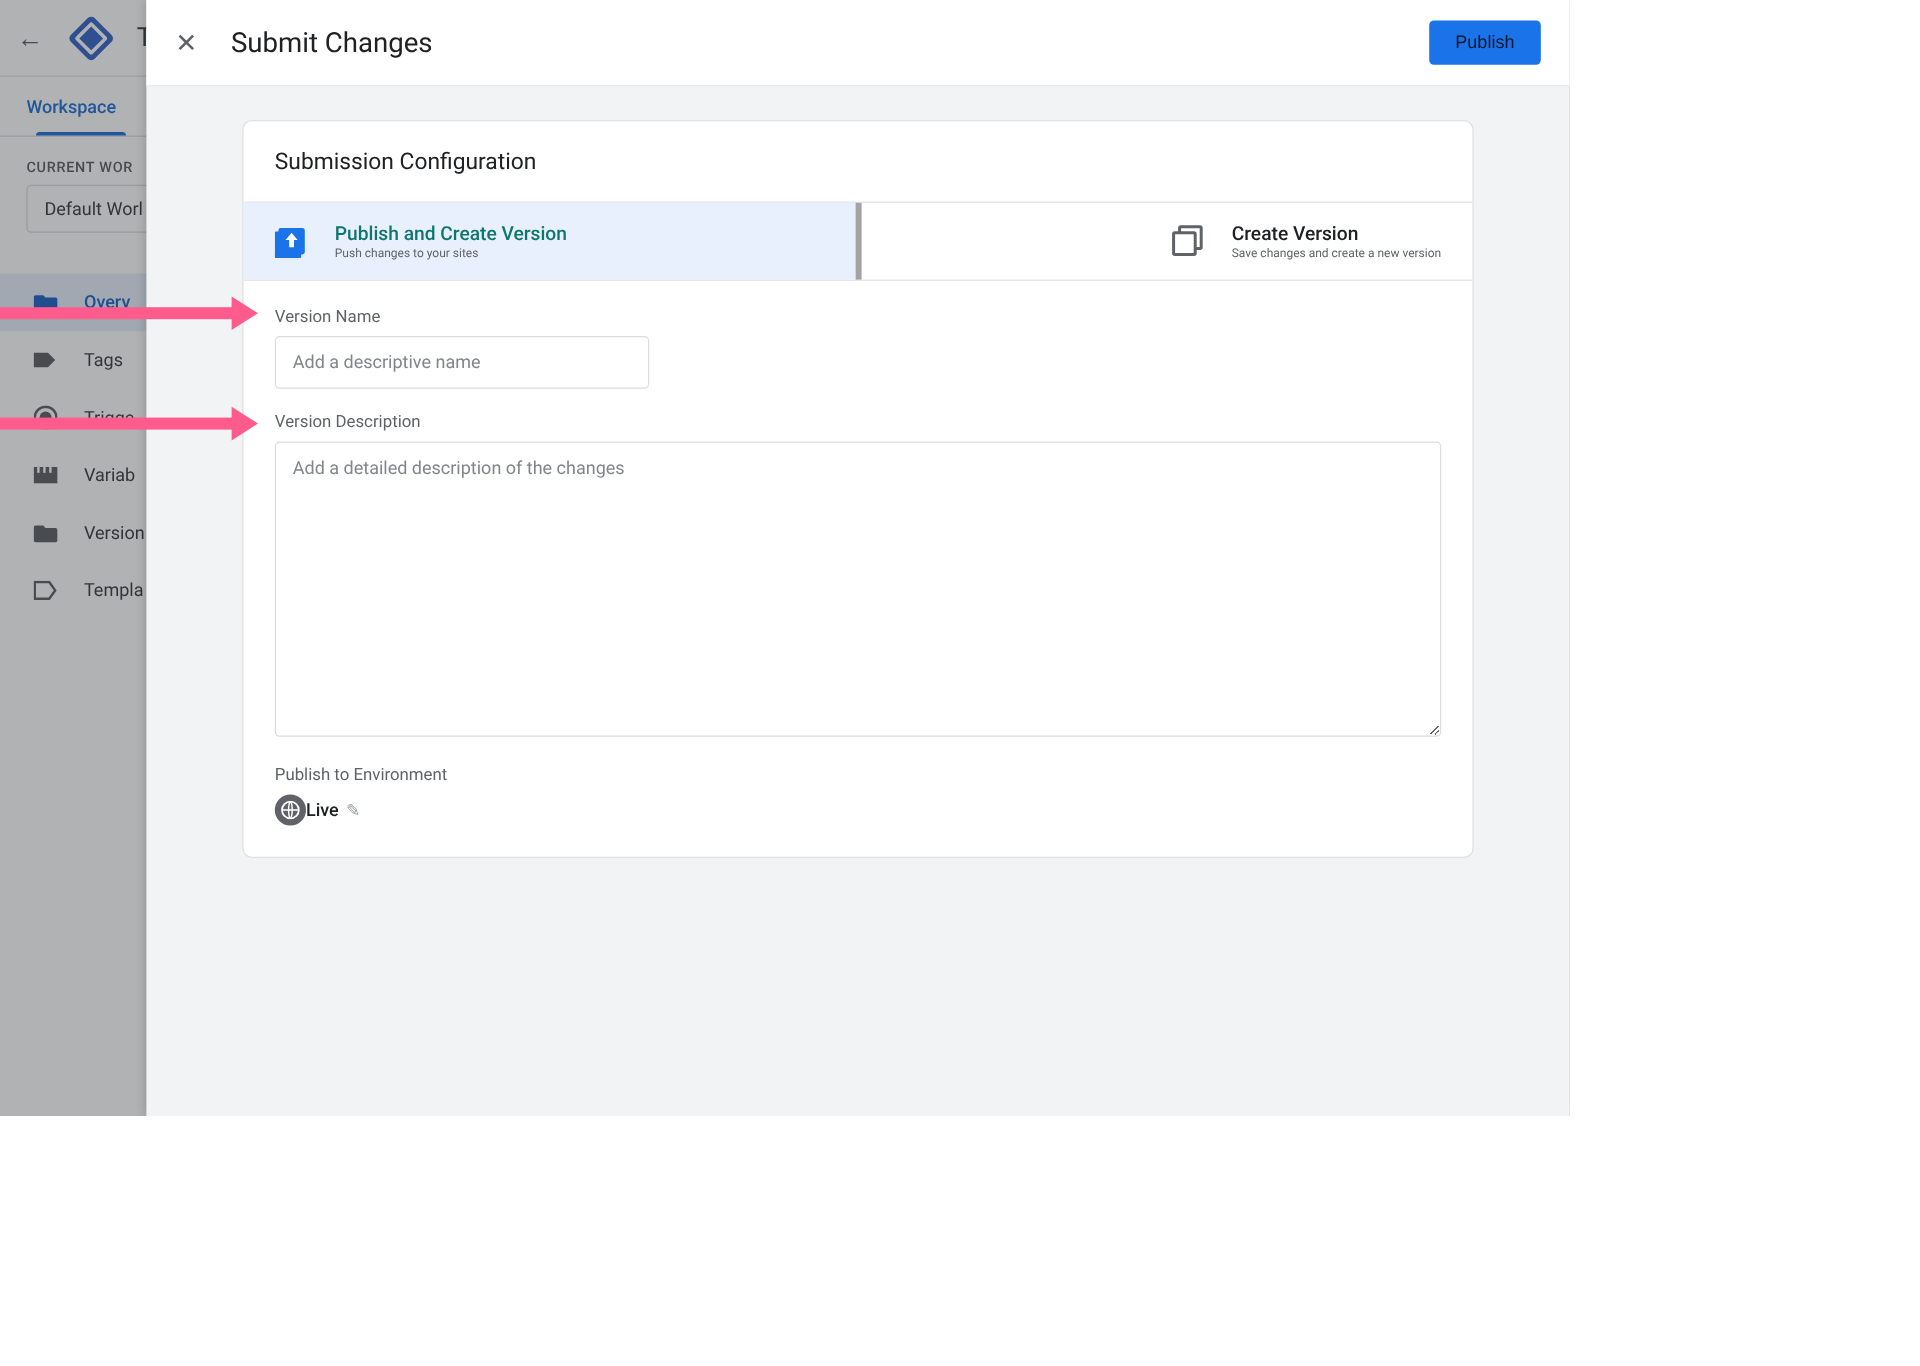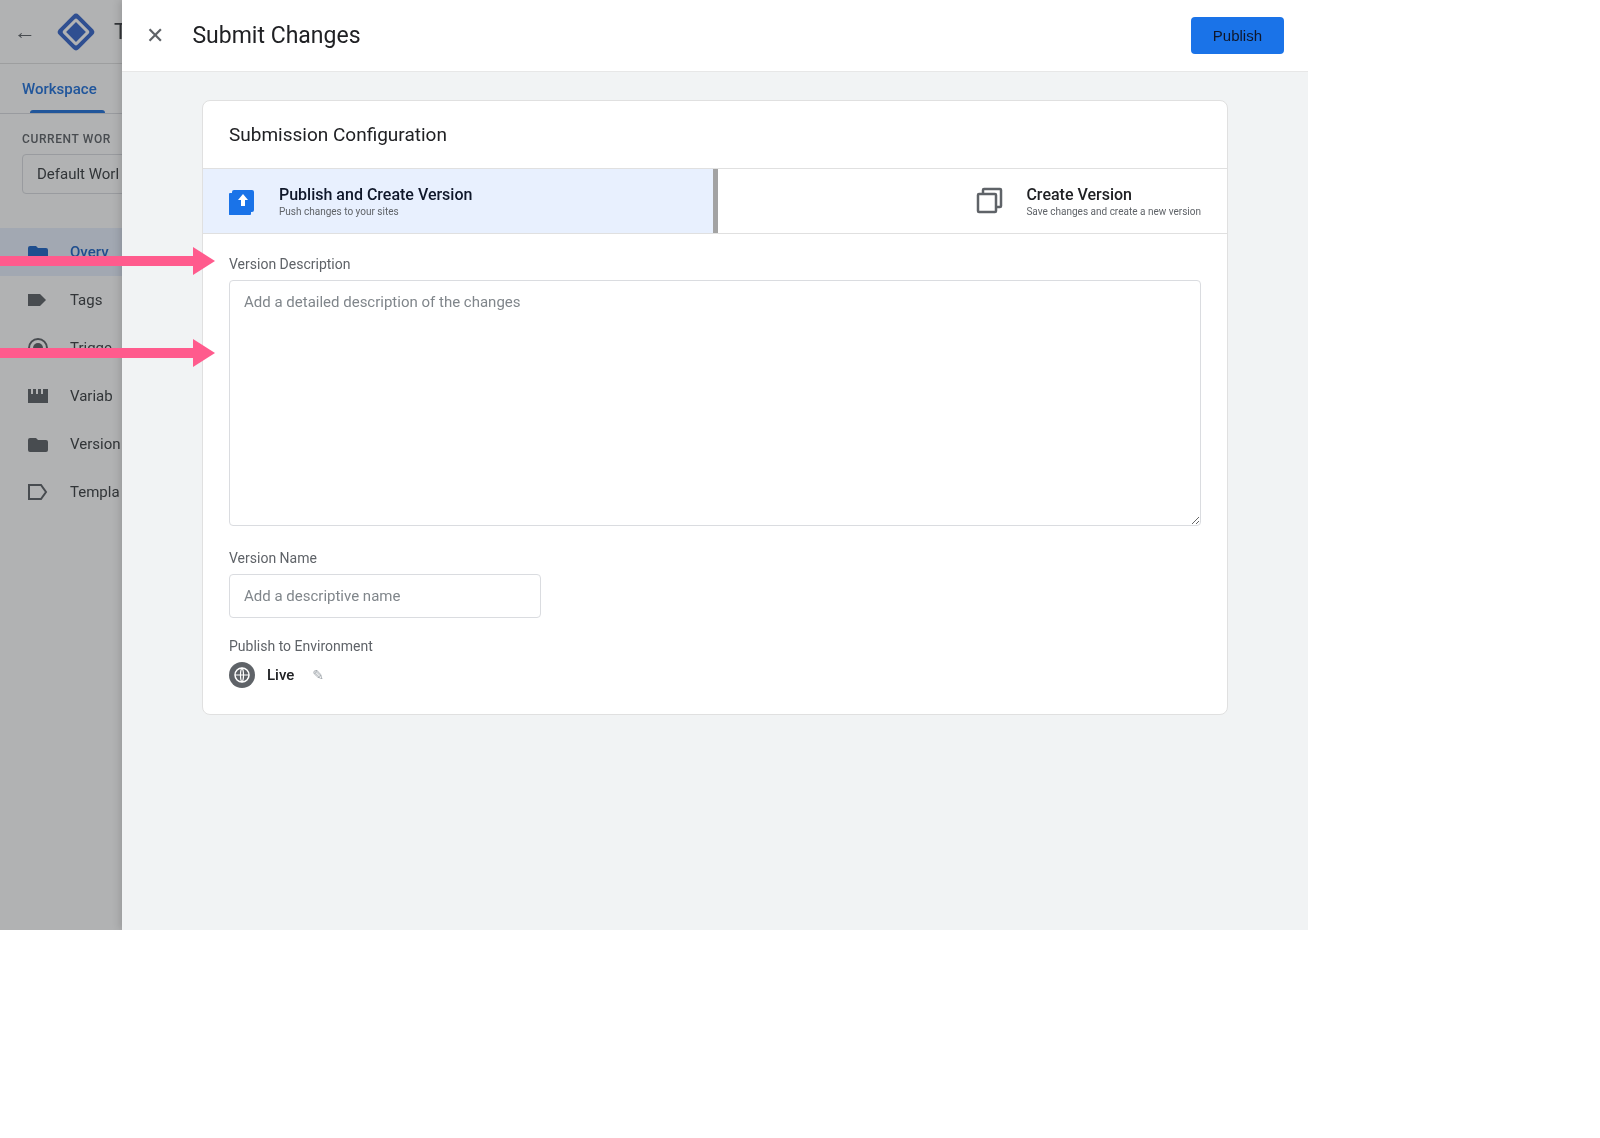--- a/index.html
+++ b/index.html
@@ -91,36 +91,36 @@
 .card-h{padding:22px 26px;font-size:19px;color:#202124;}
 .options{display:flex;border-top:1px solid #e0e0e0;border-bottom:1px solid #e0e0e0;}
 .option{
   flex:1;display:flex;gap:22px;align-items:flex-start;
   padding:16px 26px;cursor:pointer;
 }
 .option + .option{border-left:5px solid #a3a3a3;justify-content:flex-end;}
 .option.selected{background:#e8f0fe;}
 .option .oic{width:28px;height:28px;flex-shrink:0;margin-top:2px;}
 .option .ot{font-size:16px;font-weight:500;color:#202124;}
-.option.selected .ot{color:#0f172a;}
+.option.selected .ot{color:#0f766e;}
 .option .od{font-size:10px;color:#5f6368;margin-top:2px;}
 .form-section{padding:22px 26px 26px;}
 .flabel{font-size:14px;color:#5f6368;margin-bottom:8px;display:block;}
 .txt-input{
   width:312px;border:1px solid #dadce0;border-radius:4px;
   padding:12px 14px;font-size:15px;color:#202124;font-family:inherit;
 }
 .txt-input::placeholder{color:#80868b;}
 .ta{
   width:100%;height:246px;border:1px solid #dadce0;border-radius:4px;
   padding:12px 14px;font-size:15px;color:#202124;font-family:inherit;resize:vertical;
 }
 .ta::placeholder{color:#80868b;}
 .group{margin-bottom:20px;}
-.env-row{display:flex;align-items:center;gap:12px;margin-top:8px;}
+.env-row{display:flex;align-items:center;margin-top:8px;}
 .env-ic{
   width:26px;height:26px;border-radius:50%;background:#5f6368;
   display:flex;align-items:center;justify-content:center;color:#fff;font-size:14px;
 }
 .env-name{font-size:15px;font-weight:500;color:#202124;}
 .pencil{color:#9aa0a6;font-size:14px;margin-left:6px;}
 
 
 .arrow{
   position:absolute;height:10px;background:#ff5b8d;left:0;
@@ -240,26 +240,26 @@
               </svg>
           </span>
           <div>
             <div class="ot">Create Version</div>
             <div class="od">Save changes and create a new version</div>
           </div>
         </div>
       </div>
       <div class="form-section">
         <div class="group">
+          <label class="flabel">Version Name</label>
+          <input class="txt-input" type="text" placeholder="Add a descriptive name" style="">
+        </div>
+        <div class="group">
           <label class="flabel">Version Description</label>
           <textarea class="ta" placeholder="Add a detailed description of the changes" style=""></textarea>
-        </div>
-        <div class="group">
-          <label class="flabel">Version Name</label>
-          <input class="txt-input" type="text" placeholder="Add a descriptive name" style="">
         </div>
         <div class="group" style="margin-bottom:0">
           <label class="flabel">Publish to Environment</label>
           <div class="env-row">
             <span class="env-ic">
               <svg width="16" height="16" viewBox="0 0 16 16">
                   <circle cx="8" cy="8" r="7" fill="none" stroke="#fff" stroke-width="1.5"></circle>
                   <path d="M1 8h14M8 1c2 2 2 12 0 14M8 1c-2 2-2 12 0 14" fill="none" stroke="#fff" stroke-width="1.2"></path>
                 </svg>
             </span>

